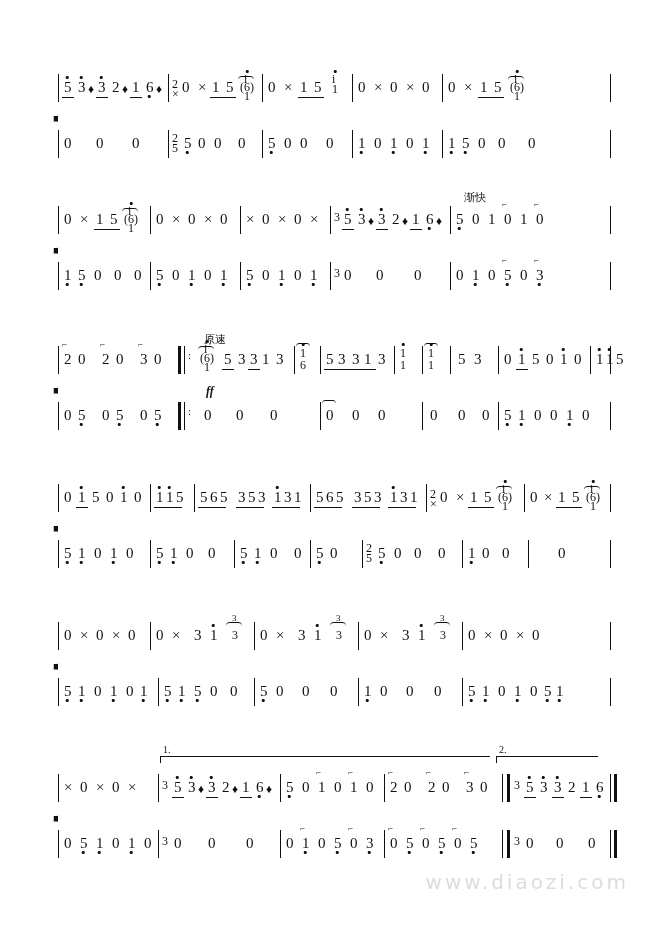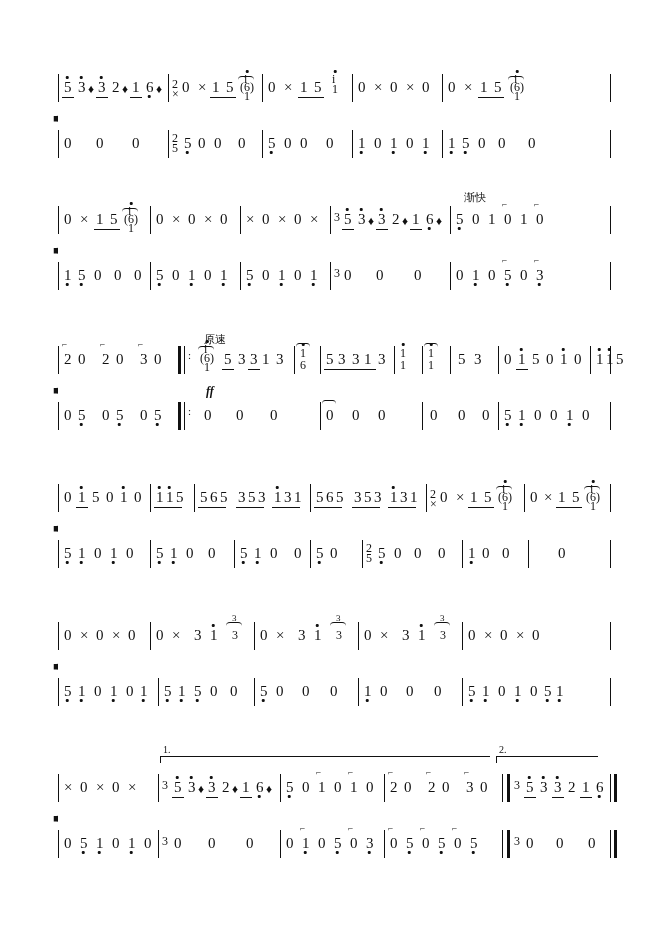--- a/index.html
+++ b/index.html
@@ -861,15 +861,16 @@
       <span class="nt small" style="left:456px; top:10px;">3</span>
       <span class="nt" style="left:468px; top:12px;">0</span>
       <span class="nt" style="left:498px; top:12px;">0</span>
       <span class="nt" style="left:530px; top:12px;">0</span>
       <div class="endline thick" style="left:556px;"></div>
       <div class="endline" style="left:552px;"></div>
     </div>
   </div>
 
   <div class="watermark">
+    <div class="wm-sub">www.diaozi.com</div>
   </div>
 
 </div>
 
 </body></html>

